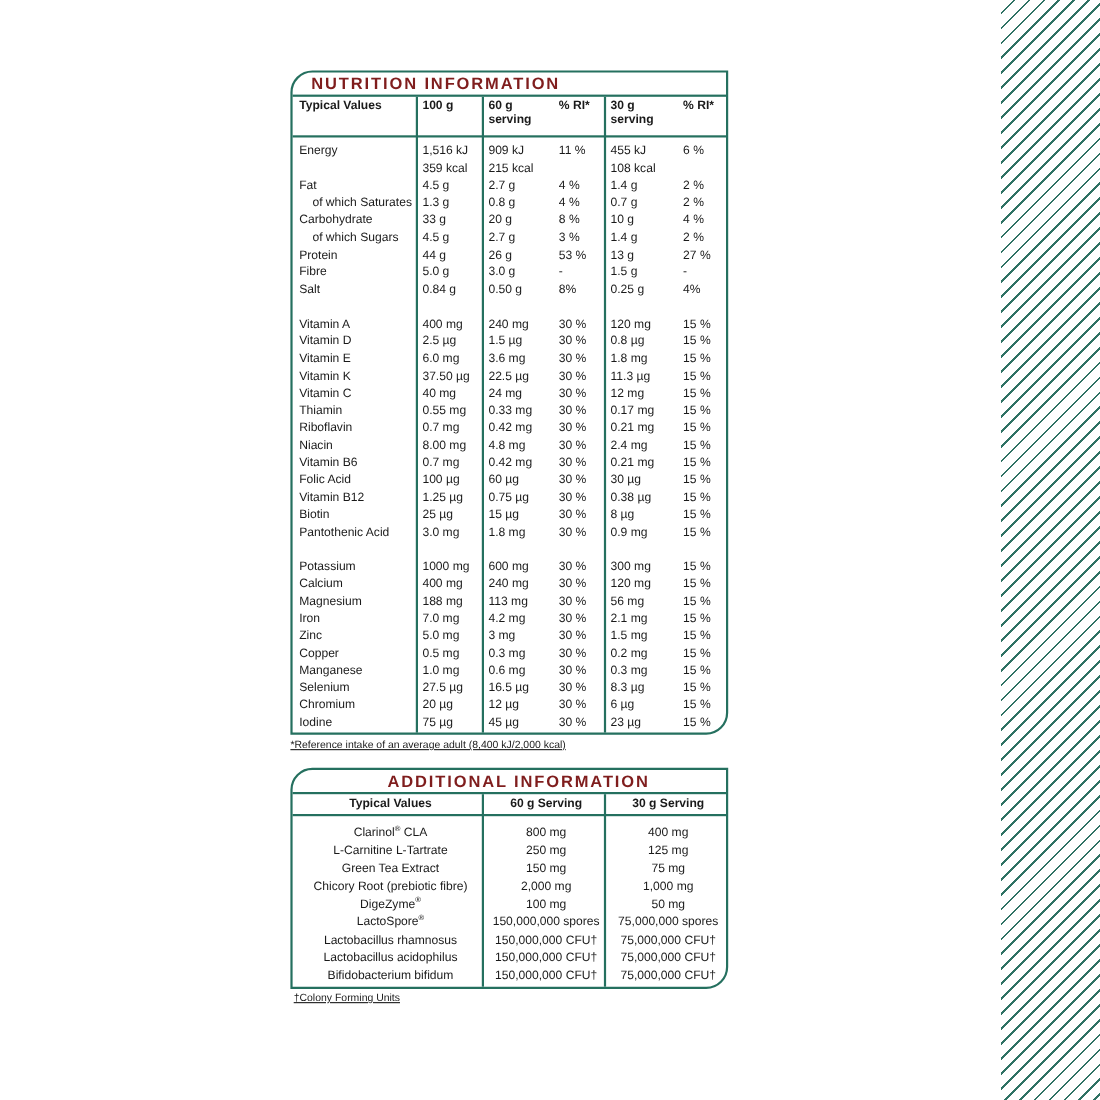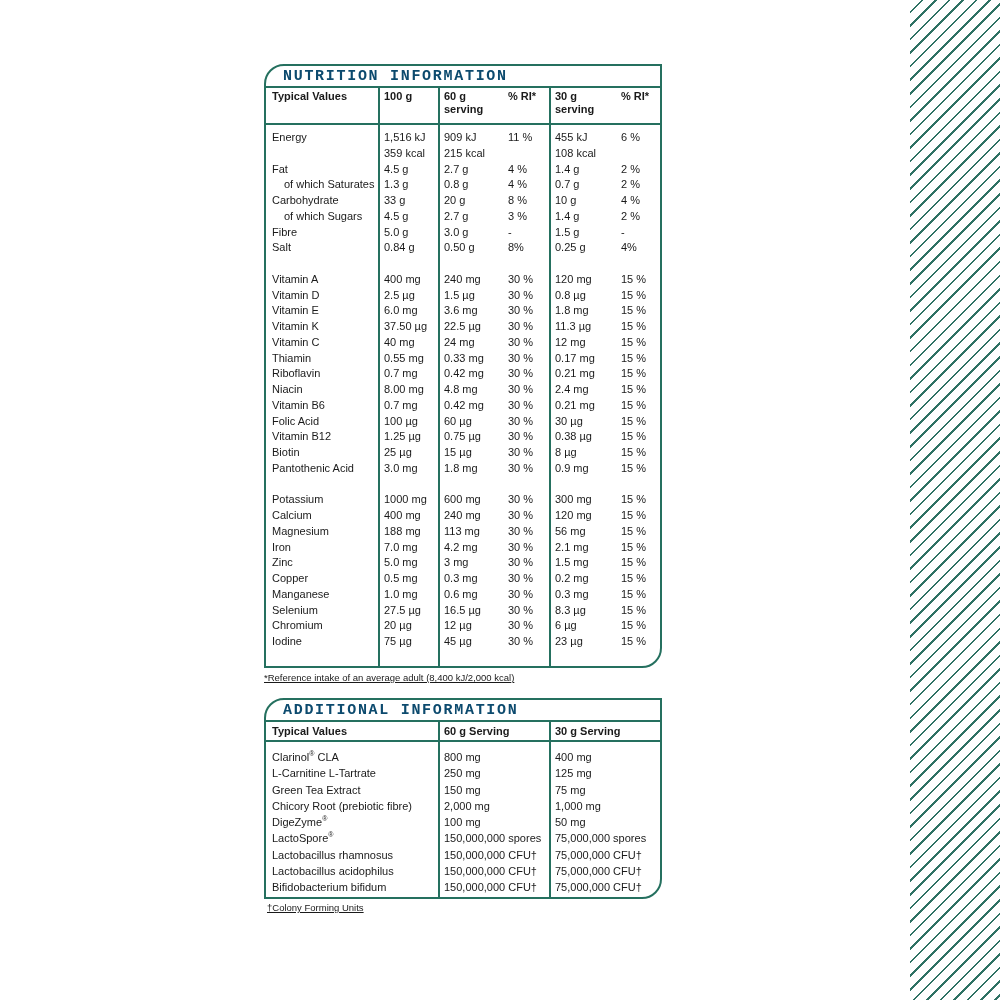--- a/index.html
+++ b/index.html
@@ -10,25 +10,25 @@
   }
   .stripes {
     position:absolute; left:910px; top:0; width:90px; height:1000px;
     background: repeating-linear-gradient(135deg, #ffffff 0px 7.8px, #2f7264 7.8px 9.6px);
   }
   .box {
     position:absolute; left:264px; width:398px; box-sizing:border-box;
     border:2px solid #25705f; border-radius:20px 0 20px 0; background:#fff;
   }
   #nutri-box { top:64px; height:604px; }
-  #add-box   { top:698px; height:201px; }
+  #add-box   { top:698px; height:201px;text-align:center; }
   .box-title {
     height:20px; line-height:21px; padding-left:17px;
-    font-weight:bold; font-size:15px; letter-spacing:1.7px; color:#0c4a6e;
-    border-bottom:2px solid #25705f; white-space:nowrap;font-family:Liberation Mono, monospace;
+    font-weight:bold; font-size:15px; letter-spacing:1.7px; color:#7f1d1d;
+    border-bottom:2px solid #25705f; white-space:nowrap;
   }
   .tbl { position:relative; height:calc(100% - 22px); }
   .vline { position:absolute; top:0; bottom:0; width:2px; background:#25705f; }
   
   .grid { display:grid; grid-template-columns:112px 60px 70px 41px 72px 39px; font-size:11px; }
   .grid.head { font-weight:bold; height:33px; padding-top:2px; border-bottom:2px solid #25705f; line-height:13px; }
   .agrid { display:grid; grid-template-columns:172px 111px 111px; font-size:11px; }
   .agrid.head { font-weight:bold; height:16px; padding-top:2px; border-bottom:2px solid #25705f; line-height:14px; }
   .cell { padding-left:6px; white-space:pre-line; }
   .cell.ri { padding-left:0; }
@@ -103,20 +103,28 @@
         </div>
         <div class="grid">
           <div class="cell indent">of which Sugars</div>
           <div class="cell">4.5 g</div>
           <div class="cell">2.7 g</div>
           <div class="cell ri">3 %</div>
           <div class="cell">1.4 g</div>
           <div class="cell ri">2 %</div>
         </div>
         <div class="grid">
+          <div class="cell">Protein</div>
+          <div class="cell">44 g</div>
+          <div class="cell">26 g</div>
+          <div class="cell ri">53 %</div>
+          <div class="cell">13 g</div>
+          <div class="cell ri">27 %</div>
+        </div>
+        <div class="grid">
           <div class="cell">Fibre</div>
           <div class="cell">5.0 g</div>
           <div class="cell">3.0 g</div>
           <div class="cell ri">-</div>
           <div class="cell">1.5 g</div>
           <div class="cell ri">-</div>
         </div>
         <div class="grid">
           <div class="cell">Salt</div>
           <div class="cell">0.84 g</div>

